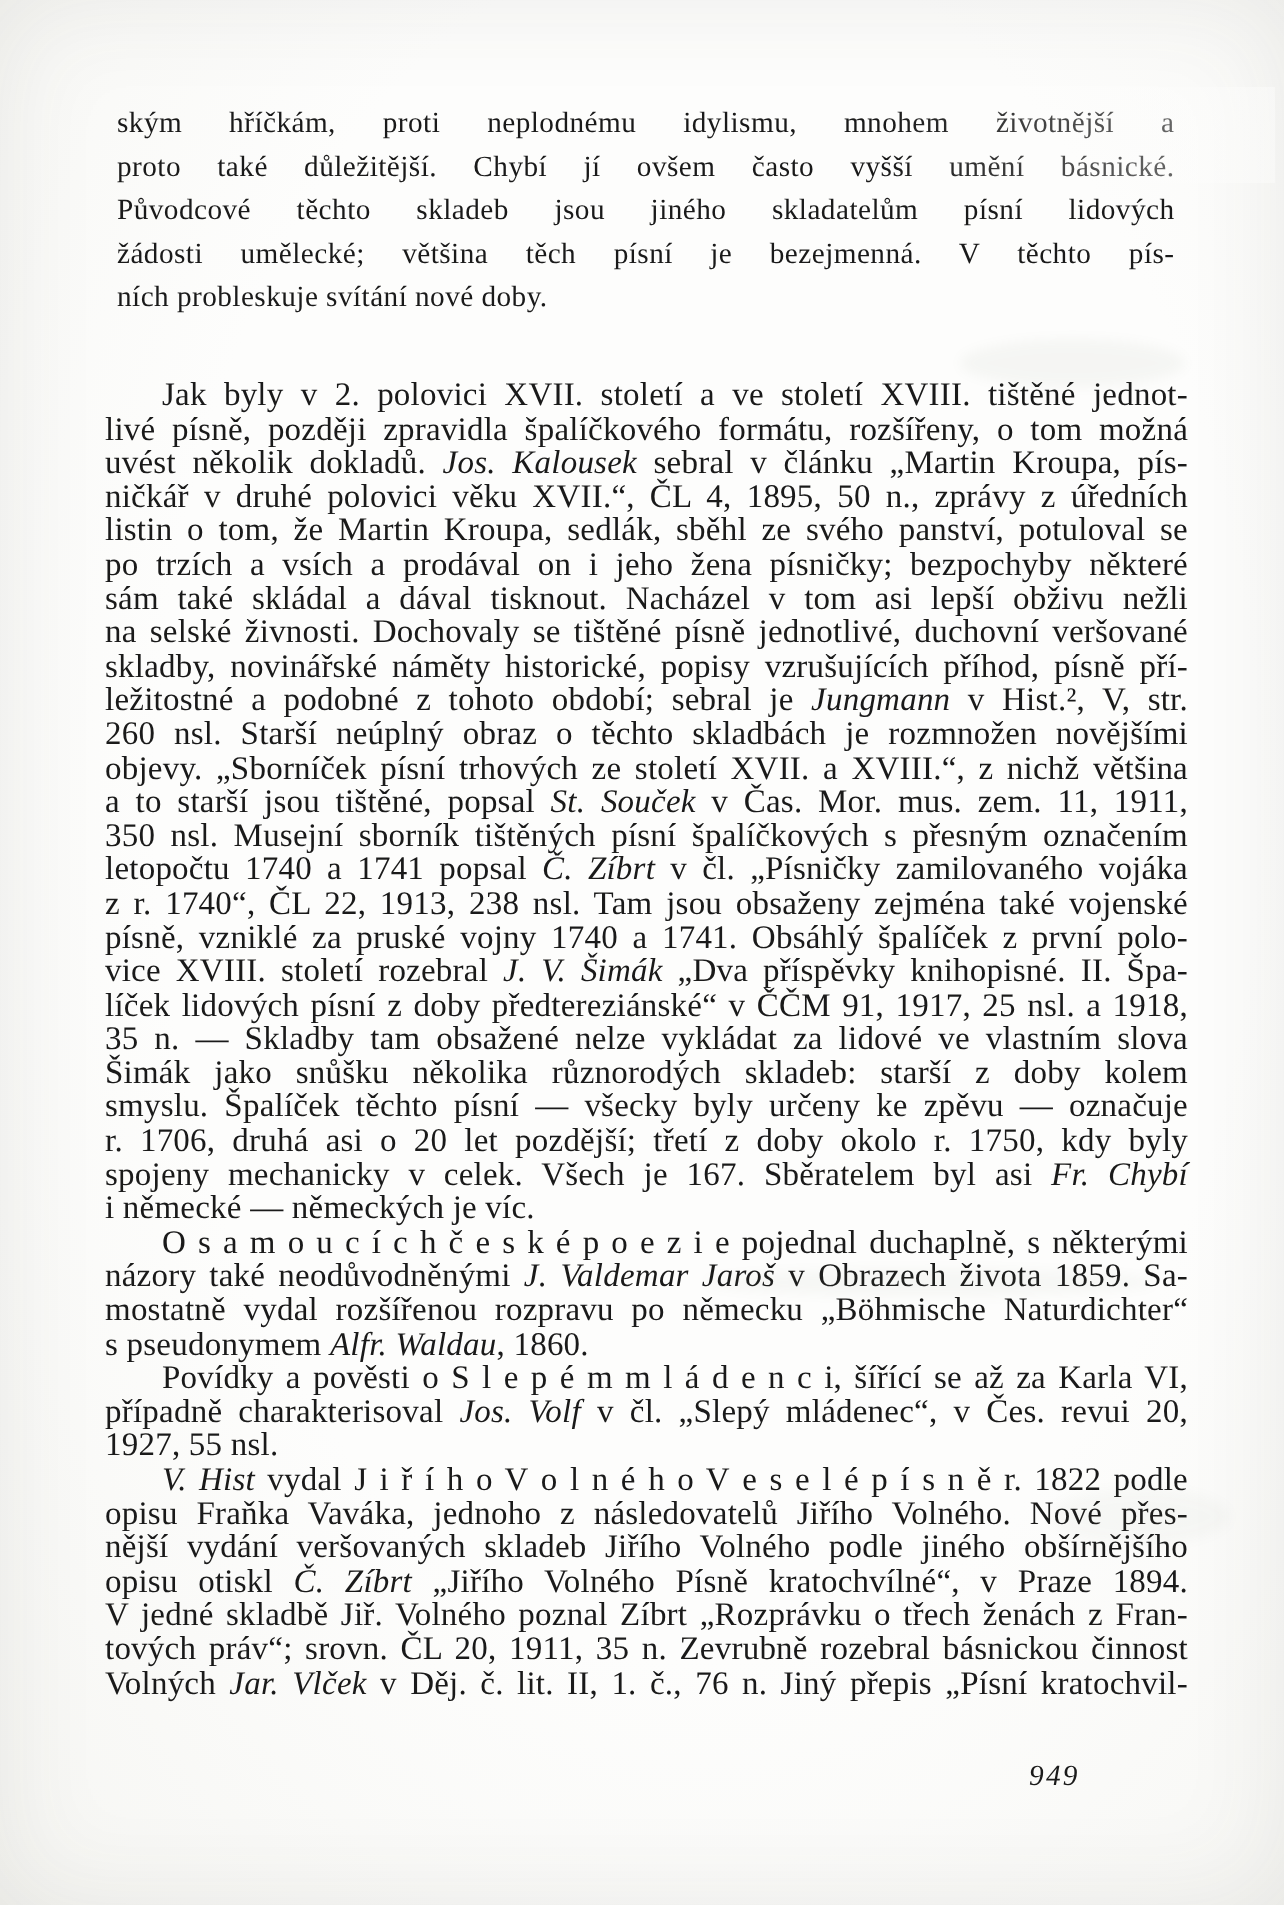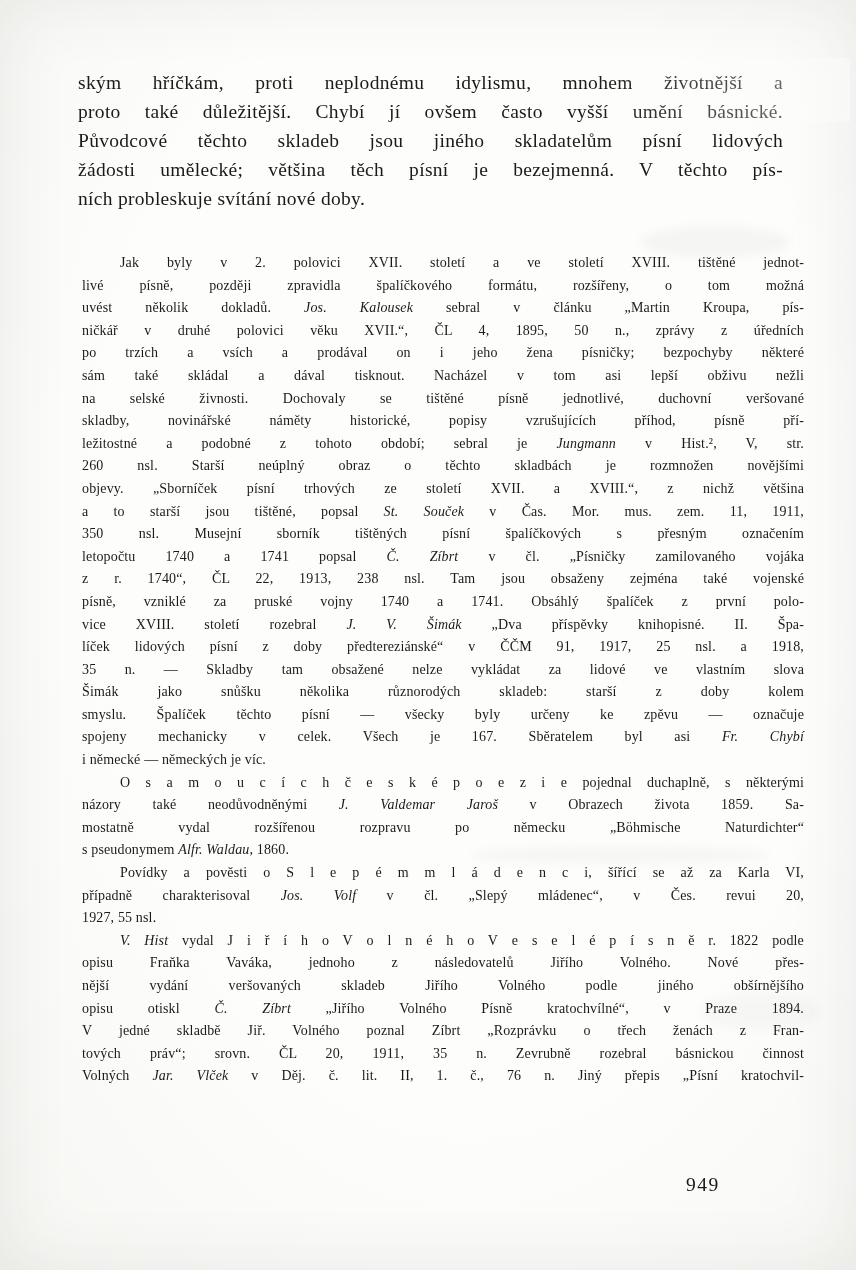--- a/index.html
+++ b/index.html
@@ -15,29 +15,29 @@
     color: #1a1a1a;
     background: radial-gradient(ellipse at 55% 42%, #fdfdfc 55%, #f6f6f3 100%);
     box-shadow: inset 0 0 70px rgba(70,70,60,0.09);
   }
   .lead {
     position: absolute; left: 78px; top: 68px; width: 705px;
     font-size: 19.5px; line-height: 29px; letter-spacing: 0.3px;
   }
   .notes {
     position: absolute; left: 70px; top: 252px; width: 722px;
-    font-size: 14px; line-height: 22.6px; letter-spacing: 0.15px; margin-left: 12px;
+    font-size: 22px; line-height: 22.6px; letter-spacing: 0.15px;
   }
   .ln { text-align: justify; text-align-last: justify; }
   .ln.end { text-align-last: left; }
   .ln.ind { text-indent: 38px; }
   i { font-style: italic; }
   .pagenum {
     position: absolute; left: 686px; top: 1174px;
-    font-size: 19.5px; letter-spacing: 1.5px;
+    font-size: 19.5px; letter-spacing: 1.5px; font-style: italic;
   }
   .artifact {
     position: absolute; border-radius: 50%;
     background: #7d8a74; filter: blur(4px); pointer-events: none;
   }
   .a1 { left: 640px; top: 226px; width: 150px; height: 32px; opacity: 0.06; }
   .a2 { left: 470px; top: 846px; width: 300px; height: 18px; opacity: 0.05; }
   .a3 { left: 700px; top: 992px; width: 120px; height: 38px; opacity: 0.04; }
   .fade-tr {
     position: absolute; left: 590px; top: 58px; width: 260px; height: 64px;
@@ -57,37 +57,39 @@
     <div class="ln">žádosti umělecké; většina těch písní je bezejmenná. V těchto pís-</div>
     <div class="ln end">ních probleskuje svítání nové doby.</div>
   </div>
 
   <div class="notes">
     <div>
       <div class="ln ind">Jak byly v 2. polovici XVII. století a ve století XVIII. tištěné jednot-</div>
       <div class="ln">livé písně, později zpravidla špalíčkového formátu, rozšířeny, o tom možná</div>
       <div class="ln">uvést několik dokladů. <i>Jos. Kalousek</i> sebral v článku „Martin Kroupa, pís-</div>
       <div class="ln">ničkář v druhé polovici věku XVII.“, ČL 4, 1895, 50 n., zprávy z úředních</div>
+      <div class="ln">listin o tom, že Martin Kroupa, sedlák, sběhl ze svého panství, potuloval se</div>
       <div class="ln">po trzích a vsích a prodával on i jeho žena písničky; bezpochyby některé</div>
       <div class="ln">sám také skládal a dával tisknout. Nacházel v tom asi lepší obživu nežli</div>
       <div class="ln">na selské živnosti. Dochovaly se tištěné písně jednotlivé, duchovní veršované</div>
       <div class="ln">skladby, novinářské náměty historické, popisy vzrušujících příhod, písně pří-</div>
       <div class="ln">ležitostné a podobné z tohoto období; sebral je <i>Jungmann</i> v Hist.², V, str.</div>
       <div class="ln">260 nsl. Starší neúplný obraz o těchto skladbách je rozmnožen novějšími</div>
       <div class="ln">objevy. „Sborníček písní trhových ze století XVII. a XVIII.“, z nichž většina</div>
       <div class="ln">a to starší jsou tištěné, popsal <i>St. Souček</i> v Čas. Mor. mus. zem. 11, 1911,</div>
       <div class="ln">350 nsl. Musejní sborník tištěných písní špalíčkových s přesným označením</div>
       <div class="ln">letopočtu 1740 a 1741 popsal <i>Č. Zíbrt</i> v čl. „Písničky zamilovaného vojáka</div>
       <div class="ln">z r. 1740“, ČL 22, 1913, 238 nsl. Tam jsou obsaženy zejména také vojenské</div>
       <div class="ln">písně, vzniklé za pruské vojny 1740 a 1741. Obsáhlý špalíček z první polo-</div>
       <div class="ln">vice XVIII. století rozebral <i>J. V. Šimák</i> „Dva příspěvky knihopisné. II. Špa-</div>
       <div class="ln">líček lidových písní z doby předtereziánské“ v ČČM 91, 1917, 25 nsl. a 1918,</div>
       <div class="ln">35 n. — Skladby tam obsažené nelze vykládat za lidové ve vlastním slova</div>
       <div class="ln">Šimák jako snůšku několika různorodých skladeb: starší z doby kolem</div>
       <div class="ln">smyslu. Špalíček těchto písní — všecky byly určeny ke zpěvu — označuje</div>
+      <div class="ln">r. 1706, druhá asi o 20 let pozdější; třetí z doby okolo r. 1750, kdy byly</div>
       <div class="ln">spojeny mechanicky v celek. Všech je 167. Sběratelem byl asi <i>Fr. Chybí</i></div>
       <div class="ln end">i německé — německých je víc.</div>
     </div>
     <div>
       <div class="ln ind">O s&nbsp;a&nbsp;m&nbsp;o&nbsp;u&nbsp;c&nbsp;í&nbsp;c&nbsp;h č&nbsp;e&nbsp;s&nbsp;k&nbsp;é p&nbsp;o&nbsp;e&nbsp;z&nbsp;i&nbsp;e pojednal duchaplně, s některými</div>
       <div class="ln">názory také neodůvodněnými <i>J. Valdemar Jaroš</i> v Obrazech života 1859. Sa-</div>
       <div class="ln">mostatně vydal rozšířenou rozpravu po německu „Böhmische Naturdichter“</div>
       <div class="ln end">s pseudonymem <i>Alfr. Waldau</i>, 1860.</div>
     </div>
     <div>

